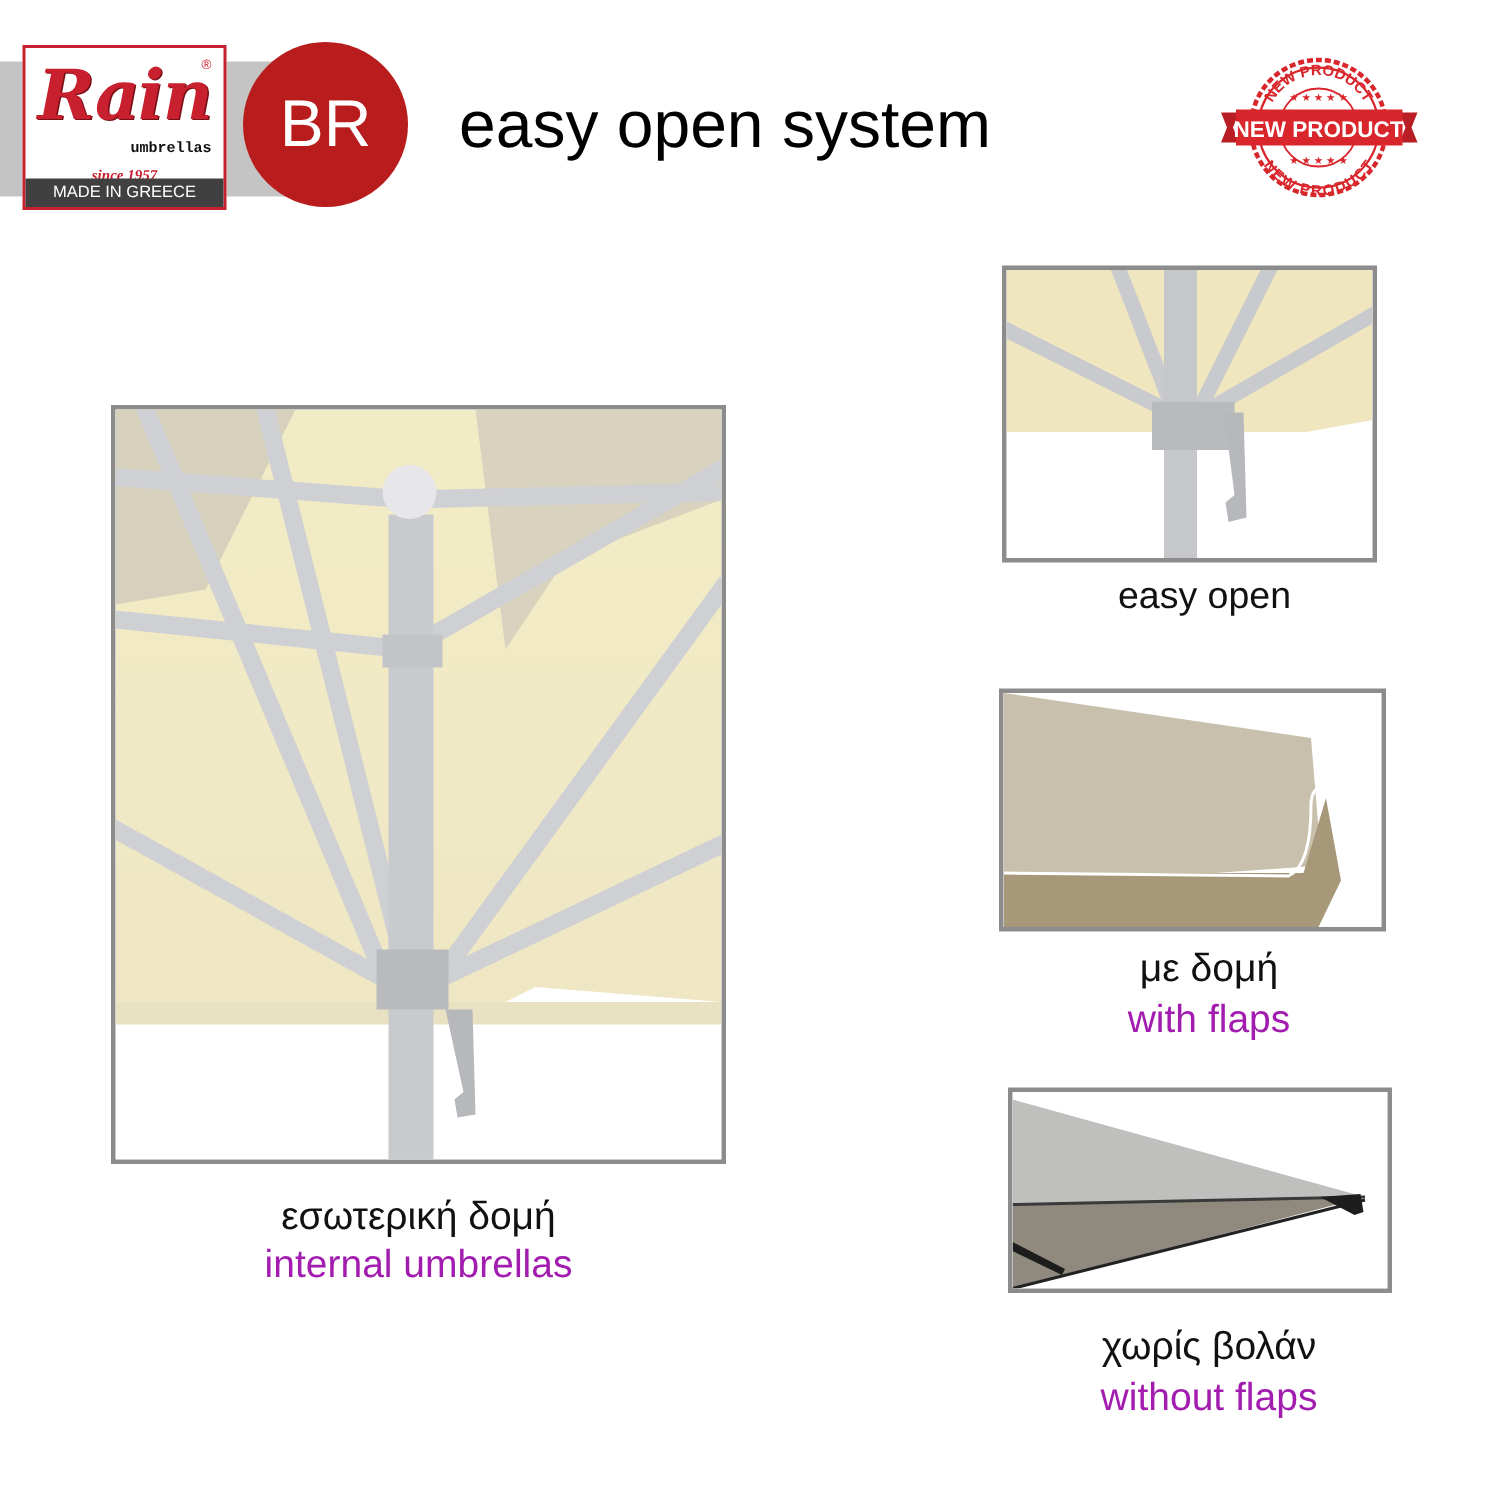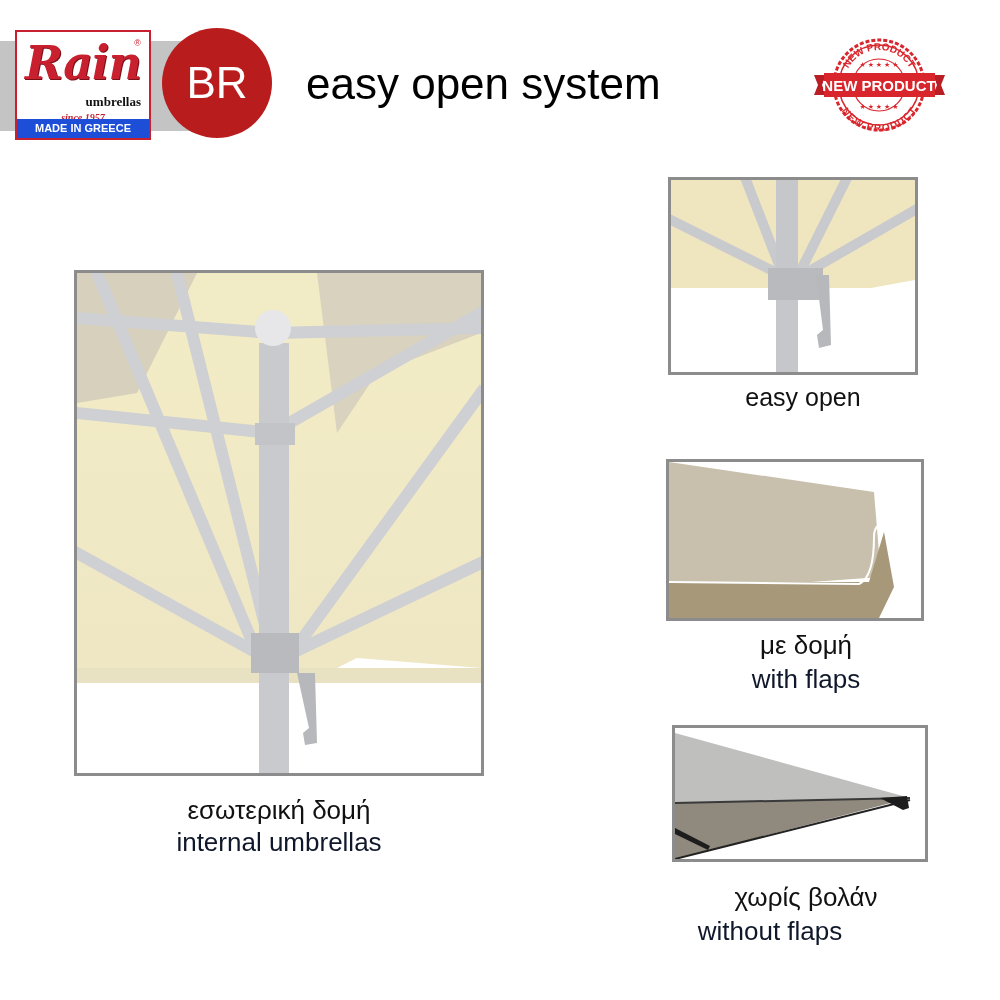--- a/index.html
+++ b/index.html
@@ -3,29 +3,29 @@
 <meta charset="utf-8">
 <style>
   html, body { margin:0; padding:0; }
   body { width:1000px; height:1000px; background:#ffffff; position:relative; overflow:hidden;
          font-family:"Liberation Sans", sans-serif; }
   .abs { position:absolute; }
   .gray-band { left:0; top:41px; width:200px; height:90px; background:#c4c4c4; }
   .logo-box { left:15px; top:30px; width:136px; height:110px; background:#fff; border:2px solid #c8202e; box-sizing:border-box; }
   .logo-rain { position:absolute; left:0; top:4px; width:100%; text-align:center; font-family:"DejaVu Serif", serif; font-style:italic; font-weight:bold; font-size:46px; color:#c8202e; letter-spacing:-1px; text-shadow:1px 1px 0 #7a0f18; }
   .logo-reg { position:absolute; right:8px; top:6px; font-size:9px; color:#c8202e; }
-  .logo-umb { position:absolute; right:8px; top:62px; font-family:Liberation Serif, serif; font-weight:bold; font-size:13px; color:#111; }
+  .logo-umb { position:absolute; right:8px; top:62px; font-family:Liberation Mono, monospace; font-weight:bold; font-size:10px; color:#111; }
   .logo-since { position:absolute; left:0; width:100%; top:80px; text-align:center; font-family:"Liberation Serif", serif; font-style:italic; font-weight:bold; font-size:10px; color:#c8202e; }
-  .logo-made { position:absolute; left:0; bottom:0; width:100%; height:19px; background:#1d4ed8; color:#fff; font-size:11px; font-weight:bold; text-align:center; line-height:19px; }
+  .logo-made { position:absolute; left:0; bottom:0; width:100%; height:19px; background:#404040; color:#fff; font-size:11px; font-weight:normal; text-align:center; line-height:19px; }
   .br-circle { left:162px; top:28px; width:110px; height:110px; border-radius:50%; background:#b91c1c; color:#fff; font-size:44px; text-align:center; line-height:110px; }
   .headline { left:306px; top:56px; font-size:44px; color:#000000; line-height:56px; }
   .stamp { left:812px; top:35px; width:135px; height:100px; }
   .photo { border:3px solid #8c8c8c; box-sizing:border-box; overflow:hidden; }
   .cap-gr { color:#111; font-size:26px; text-align:center; }
-  .cap-en { color:#0f172a; font-size:26px; text-align:center; }
+  .cap-en { color:#a21caf; font-size:26px; text-align:center; }
   .cap-sm { font-size:25px; }
 </style>
 </head>
 <body>
 
 <div class="abs gray-band"></div>
 
 <div class="abs logo-box">
   <div class="logo-rain">Rain</div>
   <div class="logo-reg">®</div>
@@ -129,13 +129,13 @@
     <rect width="250" height="131" fill="#ffffff"></rect>
     <polygon points="0,5 235,70 0,75" fill="#bfbfbd"></polygon>
     <polygon points="0,75 235,70 0,131" fill="#8f897e"></polygon>
     <line x1="0" y1="75" x2="235" y2="70" stroke="#3a3a3a" stroke-width="2"></line>
     <line x1="0" y1="131" x2="235" y2="72" stroke="#222" stroke-width="2"></line>
     <polygon points="0,100 35,118 33,122 0,106" fill="#1d1d1d"></polygon>
     <polygon points="205,70 232,68 234,80 228,82" fill="#1d1d1d"></polygon>
   </svg>
 </div>
 <div class="abs cap-gr" style="left:666px; top:882px; width:280px;">χωρίς βολάν</div>
-<div class="abs cap-en" style="left:630px; top:916px; width:280px;">without flaps</div>
+<div class="abs cap-en" style="left:666px; top:916px; width:280px;">without flaps</div>
 
 </body></html>

